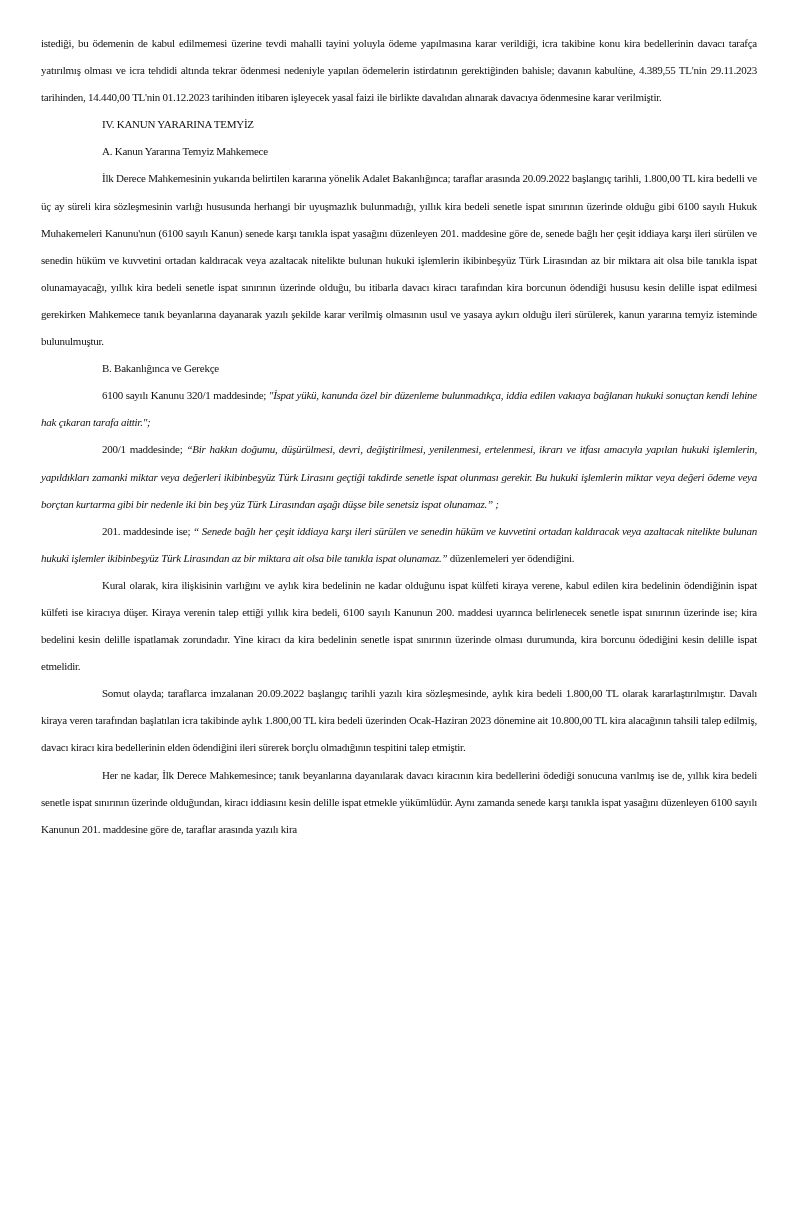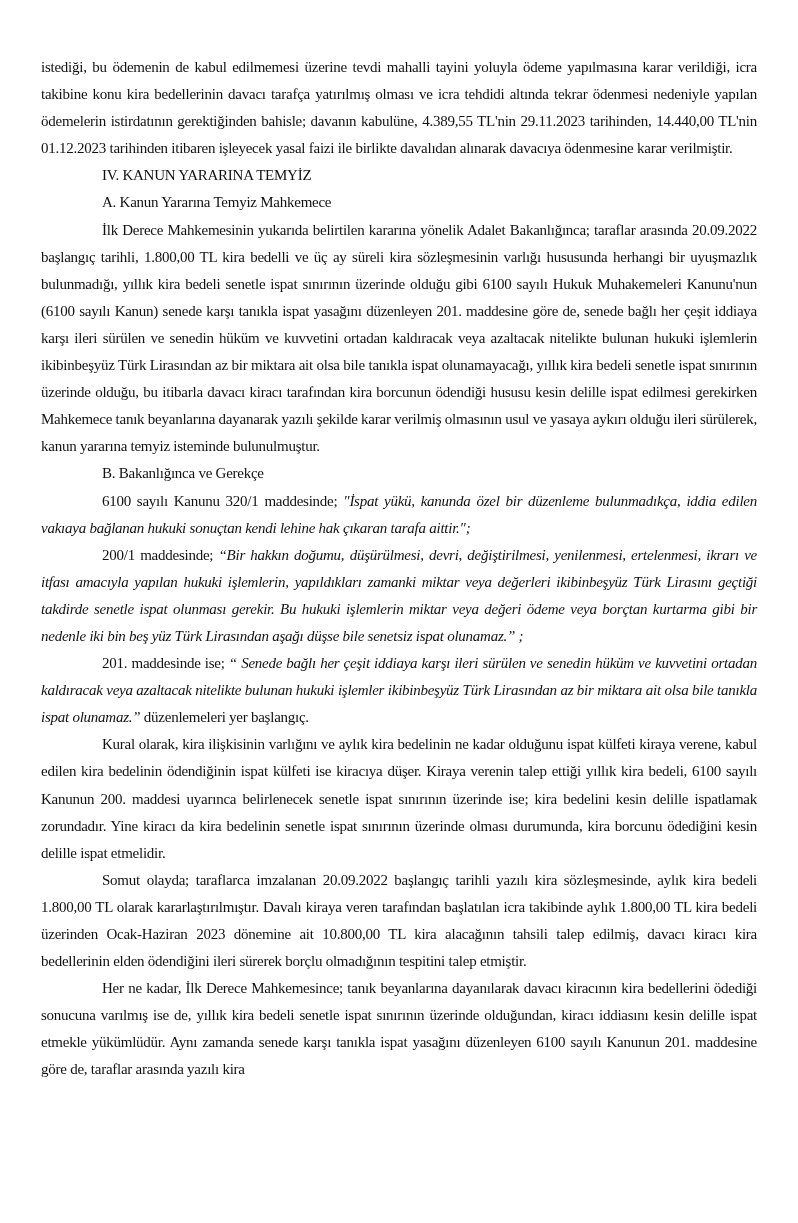--- a/index.html
+++ b/index.html
@@ -1,22 +1,21 @@
 <!DOCTYPE html>
 <html><head>
 <meta charset="utf-8">
 <style>
   html, body { margin: 0; padding: 0; background: #ffffff; }
   body { width: 798px; height: 1223px; overflow: hidden; position: relative; }
   .page {
     position: absolute; left: 41px; top: 30px; width: 716px;
     font-family: "Liberation Serif", "DejaVu Serif", serif;
-    font-size: 15px; line-height: 27.1px; color: #111111;
+    font-size: 11px; line-height: 27.1px; color: #111111;
     letter-spacing: -0.25px;
-    margin-top: 24px;
   }
   .p { margin: 0; text-align: justify; text-indent: 0; }
   .p.indent { text-indent: 61px; }
   .h { margin: 0; font-weight: normal; padding-left: 61px; }
   .it { font-style: italic; }
 </style>
 </head>
 <body>
 
 <div class="page">
@@ -37,21 +36,21 @@
 
   <p class="p indent">
     <span>6100 sayılı Kanunu 320/1 maddesinde; </span><span class="it">"İspat yükü, kanunda özel bir düzenleme bulunmadıkça, iddia edilen vakıaya bağlanan hukuki sonuçtan kendi lehine hak çıkaran tarafa aittir.";</span>
   </p>
 
   <p class="p indent">
     <span>200/1 maddesinde; </span><span class="it">“Bir hakkın doğumu, düşürülmesi, devri, değiştirilmesi, yenilenmesi, ertelenmesi, ikrarı ve itfası amacıyla yapılan hukuki işlemlerin, yapıldıkları zamanki miktar veya değerleri ikibinbeşyüz Türk Lirasını geçtiği takdirde senetle ispat olunması gerekir. Bu hukuki işlemlerin miktar veya değeri ödeme veya borçtan kurtarma gibi bir nedenle iki bin beş yüz Türk Lirasından aşağı düşse bile senetsiz ispat olunamaz.” ;</span>
   </p>
 
   <p class="p indent">
-    <span>201. maddesinde ise; </span><span class="it">“ Senede bağlı her çeşit iddiaya karşı ileri sürülen ve senedin hüküm ve kuvvetini ortadan kaldıracak veya azaltacak nitelikte bulunan hukuki işlemler ikibinbeşyüz Türk Lirasından az bir miktara ait olsa bile tanıkla ispat olunamaz.”</span><span> düzenlemeleri yer başlangıç.</span>
+    <span>201. maddesinde ise; </span><span class="it">“ Senede bağlı her çeşit iddiaya karşı ileri sürülen ve senedin hüküm ve kuvvetini ortadan kaldıracak veya azaltacak nitelikte bulunan hukuki işlemler ikibinbeşyüz Türk Lirasından az bir miktara ait olsa bile tanıkla ispat olunamaz.”</span><span> düzenlemeleri yer ödendiğini.</span>
   </p>
 
   <p class="p indent">
     <span>Kural olarak, kira ilişkisinin varlığını ve aylık kira bedelinin ne kadar olduğunu ispat külfeti kiraya verene, kabul edilen kira bedelinin ödendiğinin ispat külfeti ise kiracıya düşer. Kiraya verenin talep ettiği yıllık kira bedeli, 6100 sayılı Kanunun 200. maddesi uyarınca belirlenecek senetle ispat sınırının üzerinde ise; kira bedelini kesin delille ispatlamak zorundadır. Yine kiracı da kira bedelinin senetle ispat sınırının üzerinde olması durumunda, kira borcunu ödediğini kesin delille ispat etmelidir.</span>
   </p>
 
   <p class="p indent">
     <span>Somut olayda; taraflarca imzalanan 20.09.2022 başlangıç tarihli yazılı kira sözleşmesinde, aylık kira bedeli 1.800,00 TL olarak kararlaştırılmıştır. Davalı kiraya veren tarafından başlatılan icra takibinde aylık 1.800,00 TL kira bedeli üzerinden Ocak-Haziran 2023 dönemine ait 10.800,00 TL kira alacağının tahsili talep edilmiş, davacı kiracı kira bedellerinin elden ödendiğini ileri sürerek borçlu olmadığının tespitini talep etmiştir.</span>
   </p>
 

